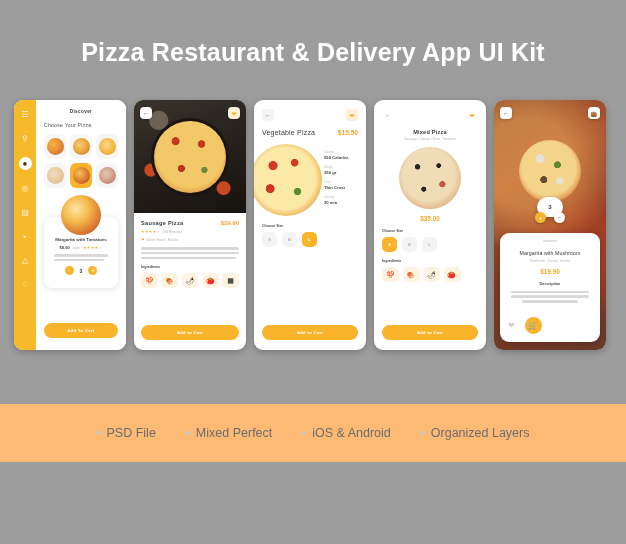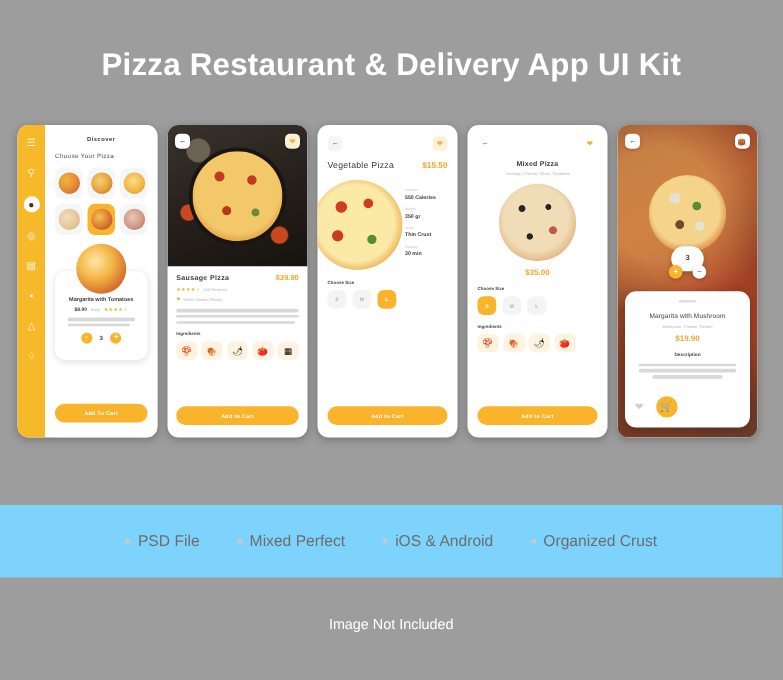--- a/index.html
+++ b/index.html
@@ -253,21 +253,21 @@
   .s5-heart { color: #cfcfcf; font-size: 8px; }
   .s5-cart {
     width: 17px; height: 17px; border-radius: 50%; background: #f9b42c;
     display: flex; align-items: center; justify-content: center;
     font-size: 8px; color: #fff;
   }
 
   
   .feature-bar {
     position: absolute; left: 0; top: 404px; width: 626px; height: 58px;
-    background: #7dd3fc; display: flex; align-items: center; justify-content: center;
+    background: #fdba74; display: flex; align-items: center; justify-content: center;
     gap: 30px;
   }
   .feature { display: flex; align-items: center; gap: 6px; }
   .feature .dot { width: 4px; height: 4px; border-radius: 50%; background: #c9c9c9; }
   .feature span.lbl { font-size: 12.5px; color: #6d6d6d; }
 
   .footer-note {
     position: absolute; left: 0; top: 494px; width: 626px;
     text-align: center; color: #ffffff; font-size: 11.5px;
   }
@@ -495,19 +495,18 @@
     <div class="feature">
       <span class="dot"></span>
       <span class="lbl">Mixed Perfect</span>
     </div>
     <div class="feature">
       <span class="dot"></span>
       <span class="lbl">iOS &amp; Android</span>
     </div>
     <div class="feature">
       <span class="dot"></span>
-      <span class="lbl">Organized Crust</span>
+      <span class="lbl">Organized Layers</span>
     </div>
   </div>
 
-  <div class="footer-note">Image Not Included</div>
 
 </div>
 
 </body></html>

